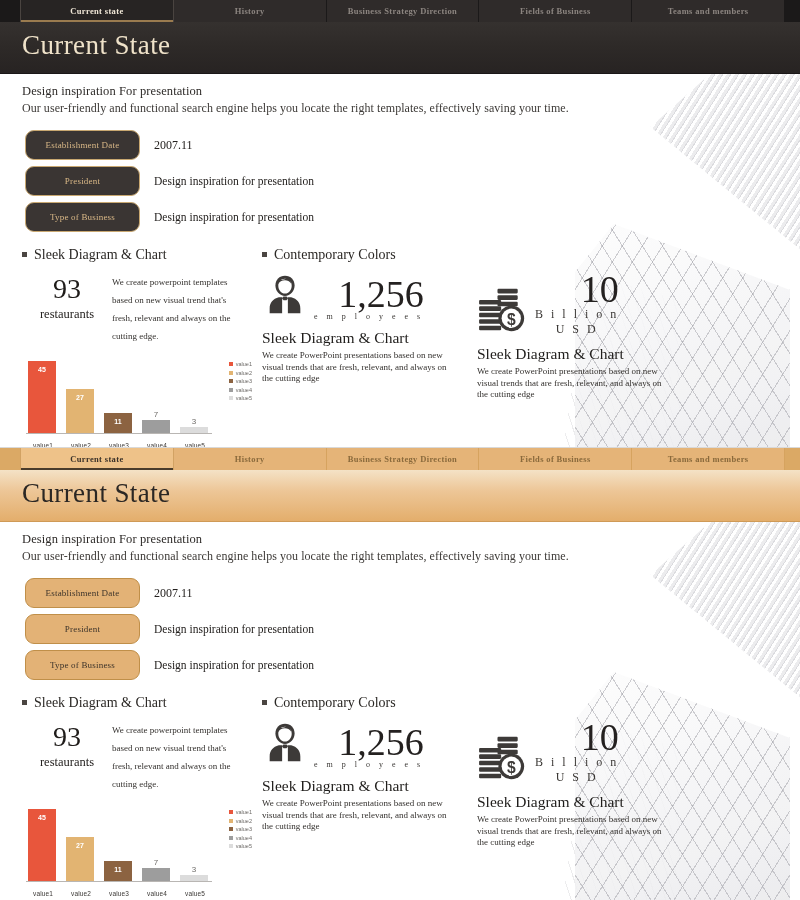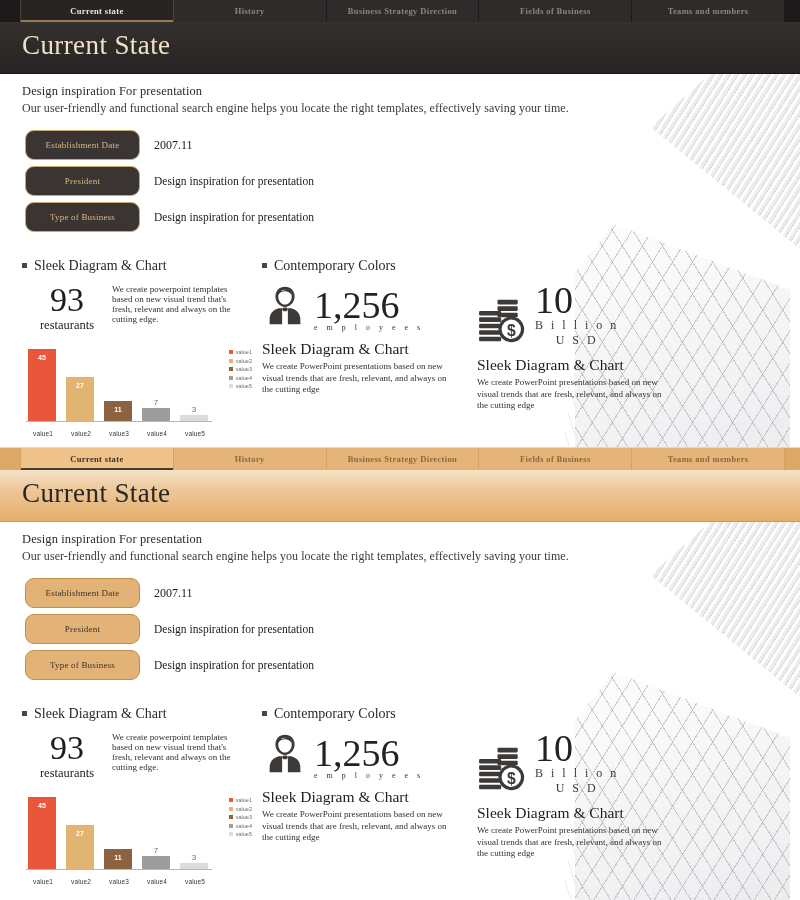--- a/index.html
+++ b/index.html
@@ -124,36 +124,36 @@
     width:115px; height:30px; border-radius:9px;
     display:flex; align-items:center; justify-content:center;
     font-size:9px; letter-spacing:.2px; margin-left:3px;
   }
   .dark .pill { background:#3a3533; color:#d9b887; border:1px solid #c9a871; }
   .light .pill { background:#e3b276; color:#3c332a; border:1px solid #c08f49; }
   .pillval { margin-left:14px; font-size:11.5px; color:#24211f; }
   .pillval.small { font-size:12px; }
 
   
-  .cols { display:flex; margin-top:26px; }
+  .cols { display:flex; margin-top:15px; }
   .col-left { width:240px; }
   .col-mid  { width:215px; }
   .col-right{ width:215px; }
   .sechead { font-size:14px; color:#2b2825; display:flex; align-items:center; }
   .sechead .bullet {
     display:inline-block; width:5px; height:5px; background:#4a4542;
     margin-right:7px; position:relative; top:-1px;
   }
 
   
   .stat93wrap { display:flex; margin-top:6px; }
   .big93 { width:90px; text-align:center; }
-  .big93 .num { font-size:34px; line-height:40px; color:#1f1c1a; font-family:"Liberation Serif", serif; }
+  .big93 .num { font-size:28px; line-height:40px; color:#1f1c1a; font-family:"Liberation Serif", serif; }
   .big93 .lbl { font-size:12.5px; color:#24211f; margin-top:-2px; }
-  .blurb93 { font-size:9px; line-height:10px; color:#34312e; width:135px; padding-top:4px; }
+  .blurb93 { font-size:9px; line-height:18px; color:#34312e; width:135px; padding-top:4px; }
 
   
   .chart { position:relative; width:230px; height:90px; margin-top:14px; }
   .plot { position:absolute; left:6px; bottom:16px; width:180px; height:72px;
           display:flex; align-items:flex-end; justify-content:space-between; }
   .baritem { width:28px; position:relative; display:flex; flex-direction:column; justify-content:flex-end; height:100%; }
   .bar { width:100%; position:relative; }
   .bar .dlabel {
     position:absolute; left:0; right:0; top:5px; text-align:center;
     font-size:7px; font-weight:bold; color:#ffffff; font-family:"Liberation Sans", sans-serif;
@@ -166,21 +166,21 @@
                   font-family:"Liberation Sans", sans-serif; letter-spacing:.1px; }
   .legend { position:absolute; right:0px; top:2px; }
   .legend div { display:flex; align-items:center; font-size:5.5px; color:#6c6966;
                 font-family:"Liberation Sans", sans-serif; margin-bottom:2.5px; }
   .legend i { width:4px; height:4px; display:inline-block; margin-right:3px; }
 
   
   .iconstat { display:flex; align-items:flex-end; margin-top:8px; }
   .iconstat .ico { flex:0 0 auto; margin-right:6px; }
   .iconstat .nums { }
-  .iconstat .n { font-size:38px; line-height:36px; color:#242120; font-family:"Liberation Serif", serif; }
+  .iconstat .n { font-size:38px; line-height:36px; color:#242120; font-family:"Liberation Serif", serif;text-align:right; }
   .iconstat .u { font-size:8px; letter-spacing:3.5px; color:#3a3734; text-align:center;
                  font-family:"Liberation Serif", serif; }
   .iconstat .u2 { font-size:12px; letter-spacing:2.5px; color:#3a3734; text-align:center; }
   .blockhead { font-size:15.5px; color:#201e1c; margin-top:8px; }
   .blocktext { font-size:9px; line-height:11.5px; color:#34312e; margin-top:3px; width:185px; }
 </style>
 </head>
 <body>
 
 <div class="page">

